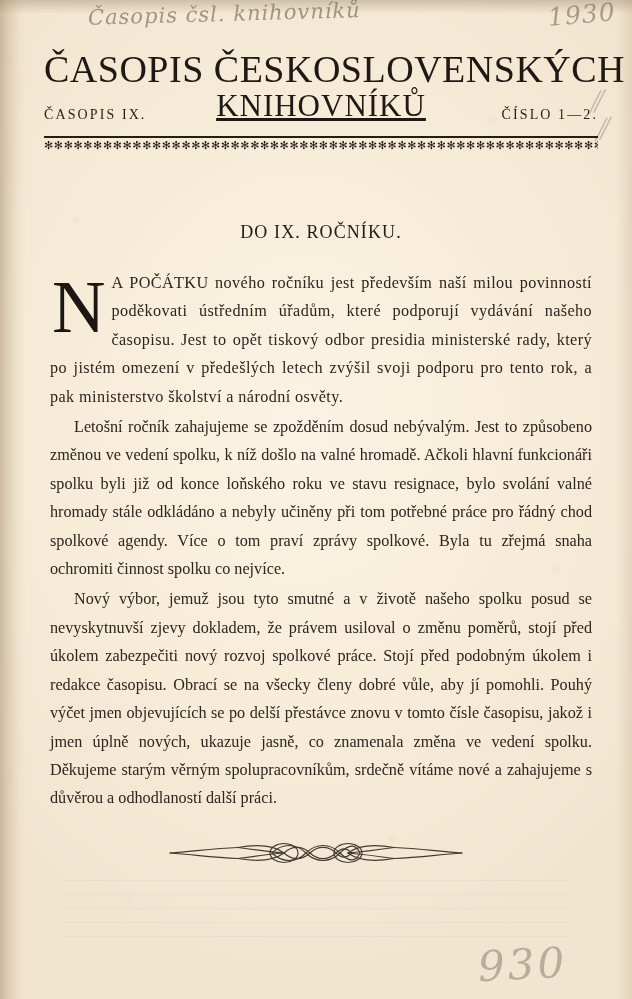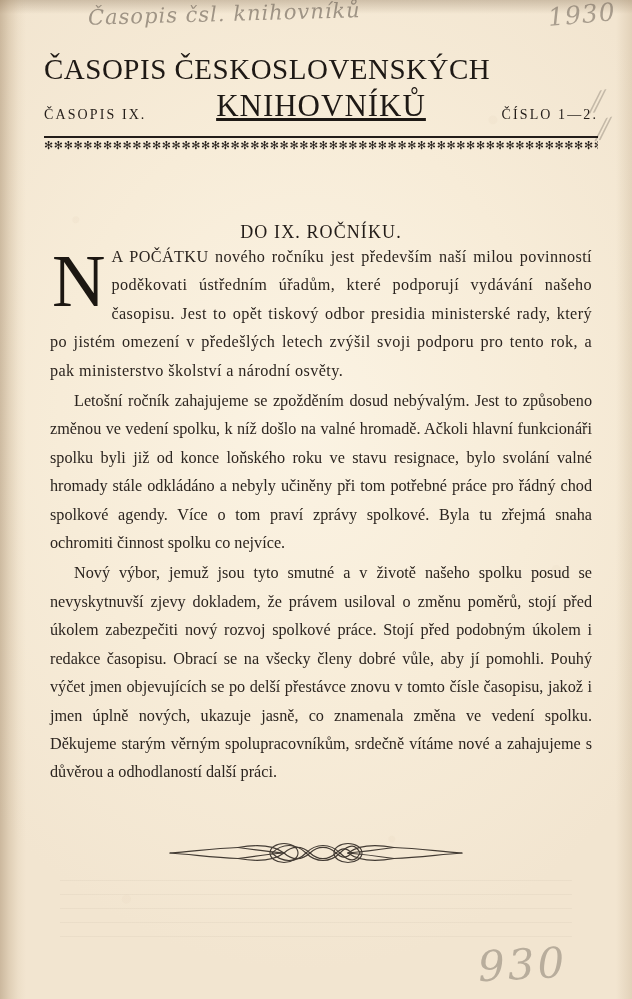--- a/index.html
+++ b/index.html
@@ -109,21 +109,21 @@
 
   
   .masthead {
     position: absolute;
     left: 44px;
     right: 34px;
     top: 50px;
   }
   .masthead-line1 {
     text-align: left;
-    font-size: 29px;
+    font-size: 38px;
     line-height: 38px;
     letter-spacing: 0.5px;
     color: #1e1915;
     white-space: nowrap;
   }
   .masthead-row2 {
     position: relative;
     height: 34px;
     margin-top: 1px;
   }
@@ -171,20 +171,21 @@
     position: absolute;
     left: 50px;
     right: 40px;
     top: 222px;
   }
   .article-title {
     text-align: center;
     font-size: 18px;
     letter-spacing: 1.1px;
     color: #221c18;
+    margin-bottom: 26px;
   }
 
   .para {
     font-size: 16.2px;
     line-height: 28.4px;
     text-align: justify;
     text-justify: inter-word;
     color: #2c2520;
     margin: 0 0 2px 0;
   }

